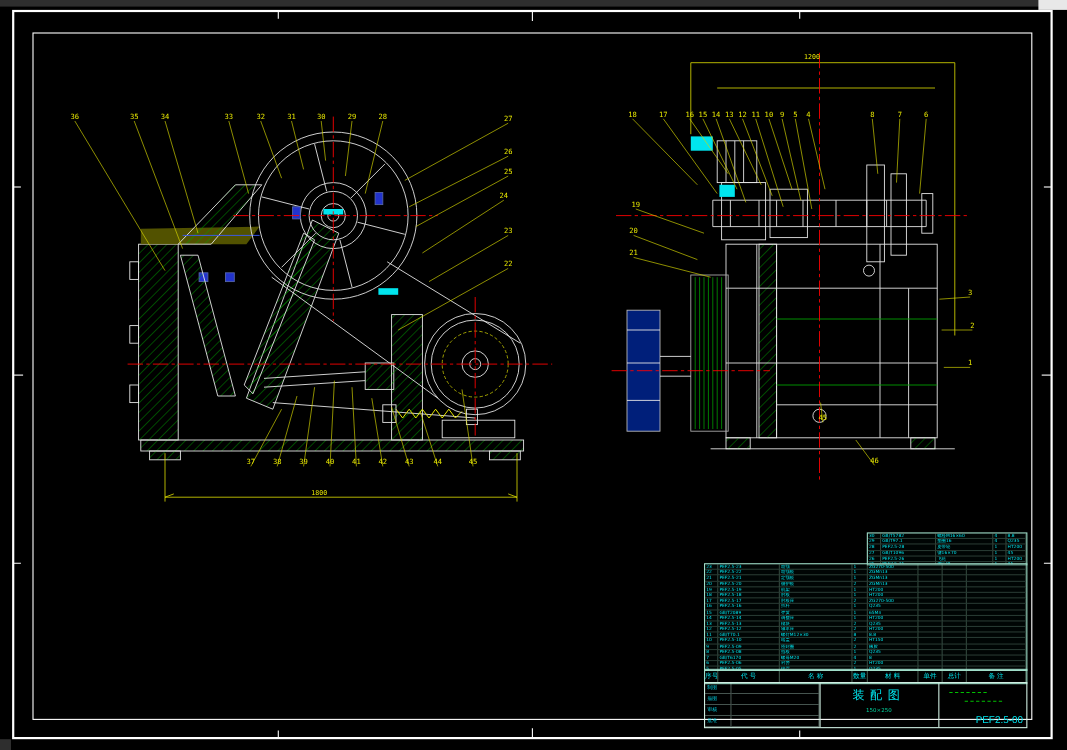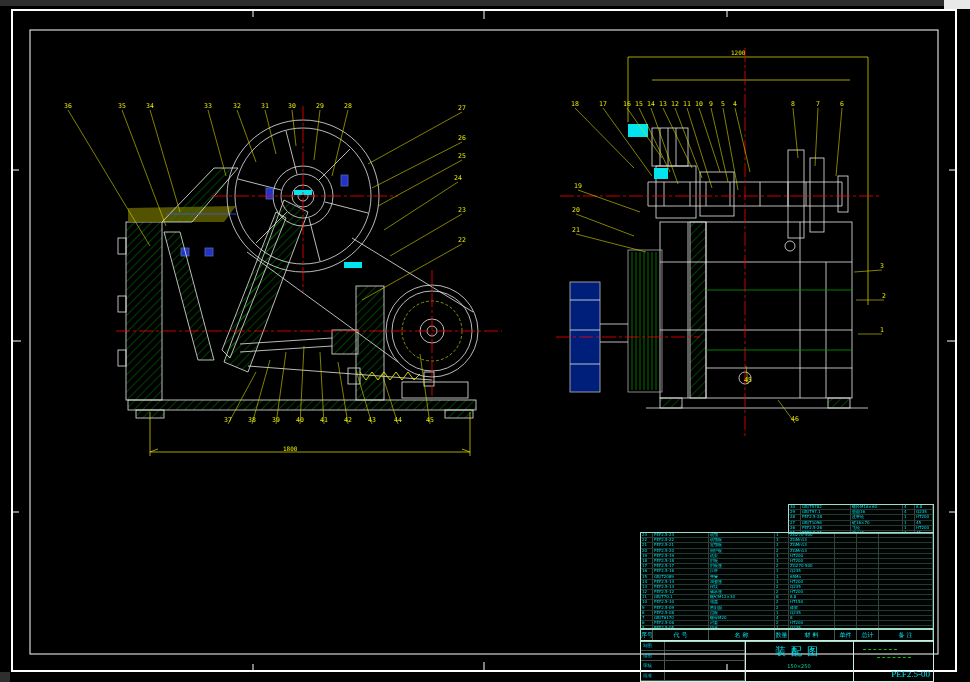--- a/index.html
+++ b/index.html
@@ -3,40 +3,40 @@
 <meta charset="utf-8">
 <style>
   html,body{margin:0;padding:0;background:#1b1b1b;font-family:"DejaVu Sans",sans-serif;}
   .screen{position:relative;width:970px;height:682px;background:#000;overflow:hidden;margin:0 auto;padding-left:20px;}
   .chrome-top{position:absolute;left:0;top:0;width:970px;height:6px;background:#2e2e2e;}
   .chrome-corner{position:absolute;left:944px;top:0;width:26px;height:9px;background:#e8e8e8;}
   .chrome-bl{position:absolute;left:0;top:672px;width:10px;height:10px;background:#2e2e2e;}
   svg.cad{position:absolute;left:0;top:0;}
   .dimtext{position:absolute;color:#e8e800;font-size:6px;font-family:"DejaVu Sans Mono",monospace;z-index:5;}
   
-  .bom{position:absolute;left:640px;top:504px;width:292px;height:176px;color:#00e5ee;z-index:6;}
+  .bom{position:absolute;left:640px;top:484px;width:292px;height:176px;color:#00e5ee;z-index:6;}
   .bgrid{position:absolute;display:grid;overflow:hidden;border:1px solid #9fddc8;background:rgba(0,18,14,.25);}
   .bcell{font-size:4px;line-height:4.2px;height:4.2px;overflow:hidden;white-space:nowrap;
          border-right:1px solid rgba(160,220,190,.30);border-bottom:1px solid rgba(160,220,190,.24);
          padding-left:1px;color:#00e5ee;}
   #bomStep{left:148px;top:0;width:144px;height:28px;}
   #bomMain{left:0;top:28px;width:292px;height:96px;}
   .bhead{position:absolute;left:0;top:124px;width:292px;height:12px;display:grid;border:1px solid #9fddc8;}
   .bhead div{font-size:6px;line-height:12px;text-align:center;overflow:hidden;white-space:nowrap;
              border-right:1px solid rgba(160,220,190,.4);color:#00e5ee;}
   .tblock{position:absolute;left:0;top:136px;width:292px;height:40px;border:1px solid #cfeee2;}
   .sigGrid{position:absolute;left:0;top:0;width:104px;height:40px;display:grid;
            grid-template-columns:24px 80px;grid-auto-rows:10px;border-right:1px solid #cfeee2;}
   .sigGrid div{font-size:4.5px;line-height:10px;border-bottom:1px solid rgba(200,240,225,.35);
                border-right:1px solid rgba(200,240,225,.35);padding-left:2px;color:#00cfe0;overflow:hidden;}
   .ttl{position:absolute;left:104px;top:0;width:108px;height:40px;border-right:1px solid #cfeee2;text-align:center;}
   .ttl .main{display:block;font-size:11px;letter-spacing:5px;line-height:22px;color:#00e5ee;}
   .ttl .sub{display:block;font-size:5px;line-height:7px;color:#00d5a0;}
   .dnoArea{position:absolute;left:212px;top:0;width:80px;height:40px;}
-  .dno{position:absolute;right:3px;bottom:2px;font-size:9px;color:#00e5ee;font-family:Liberation Serif, serif;}
+  .dno{position:absolute;right:3px;bottom:2px;font-size:9px;color:#00e5ee;font-family:Liberation Sans, sans-serif;}
   .sigline{position:absolute;width:34px;border-top:1px dashed #00c000;}
 </style>
 </head>
 <body>
 
 <div class="screen">
   <div class="chrome-top"></div>
   <div class="chrome-corner"></div>
   <div class="chrome-bl"></div>
 

